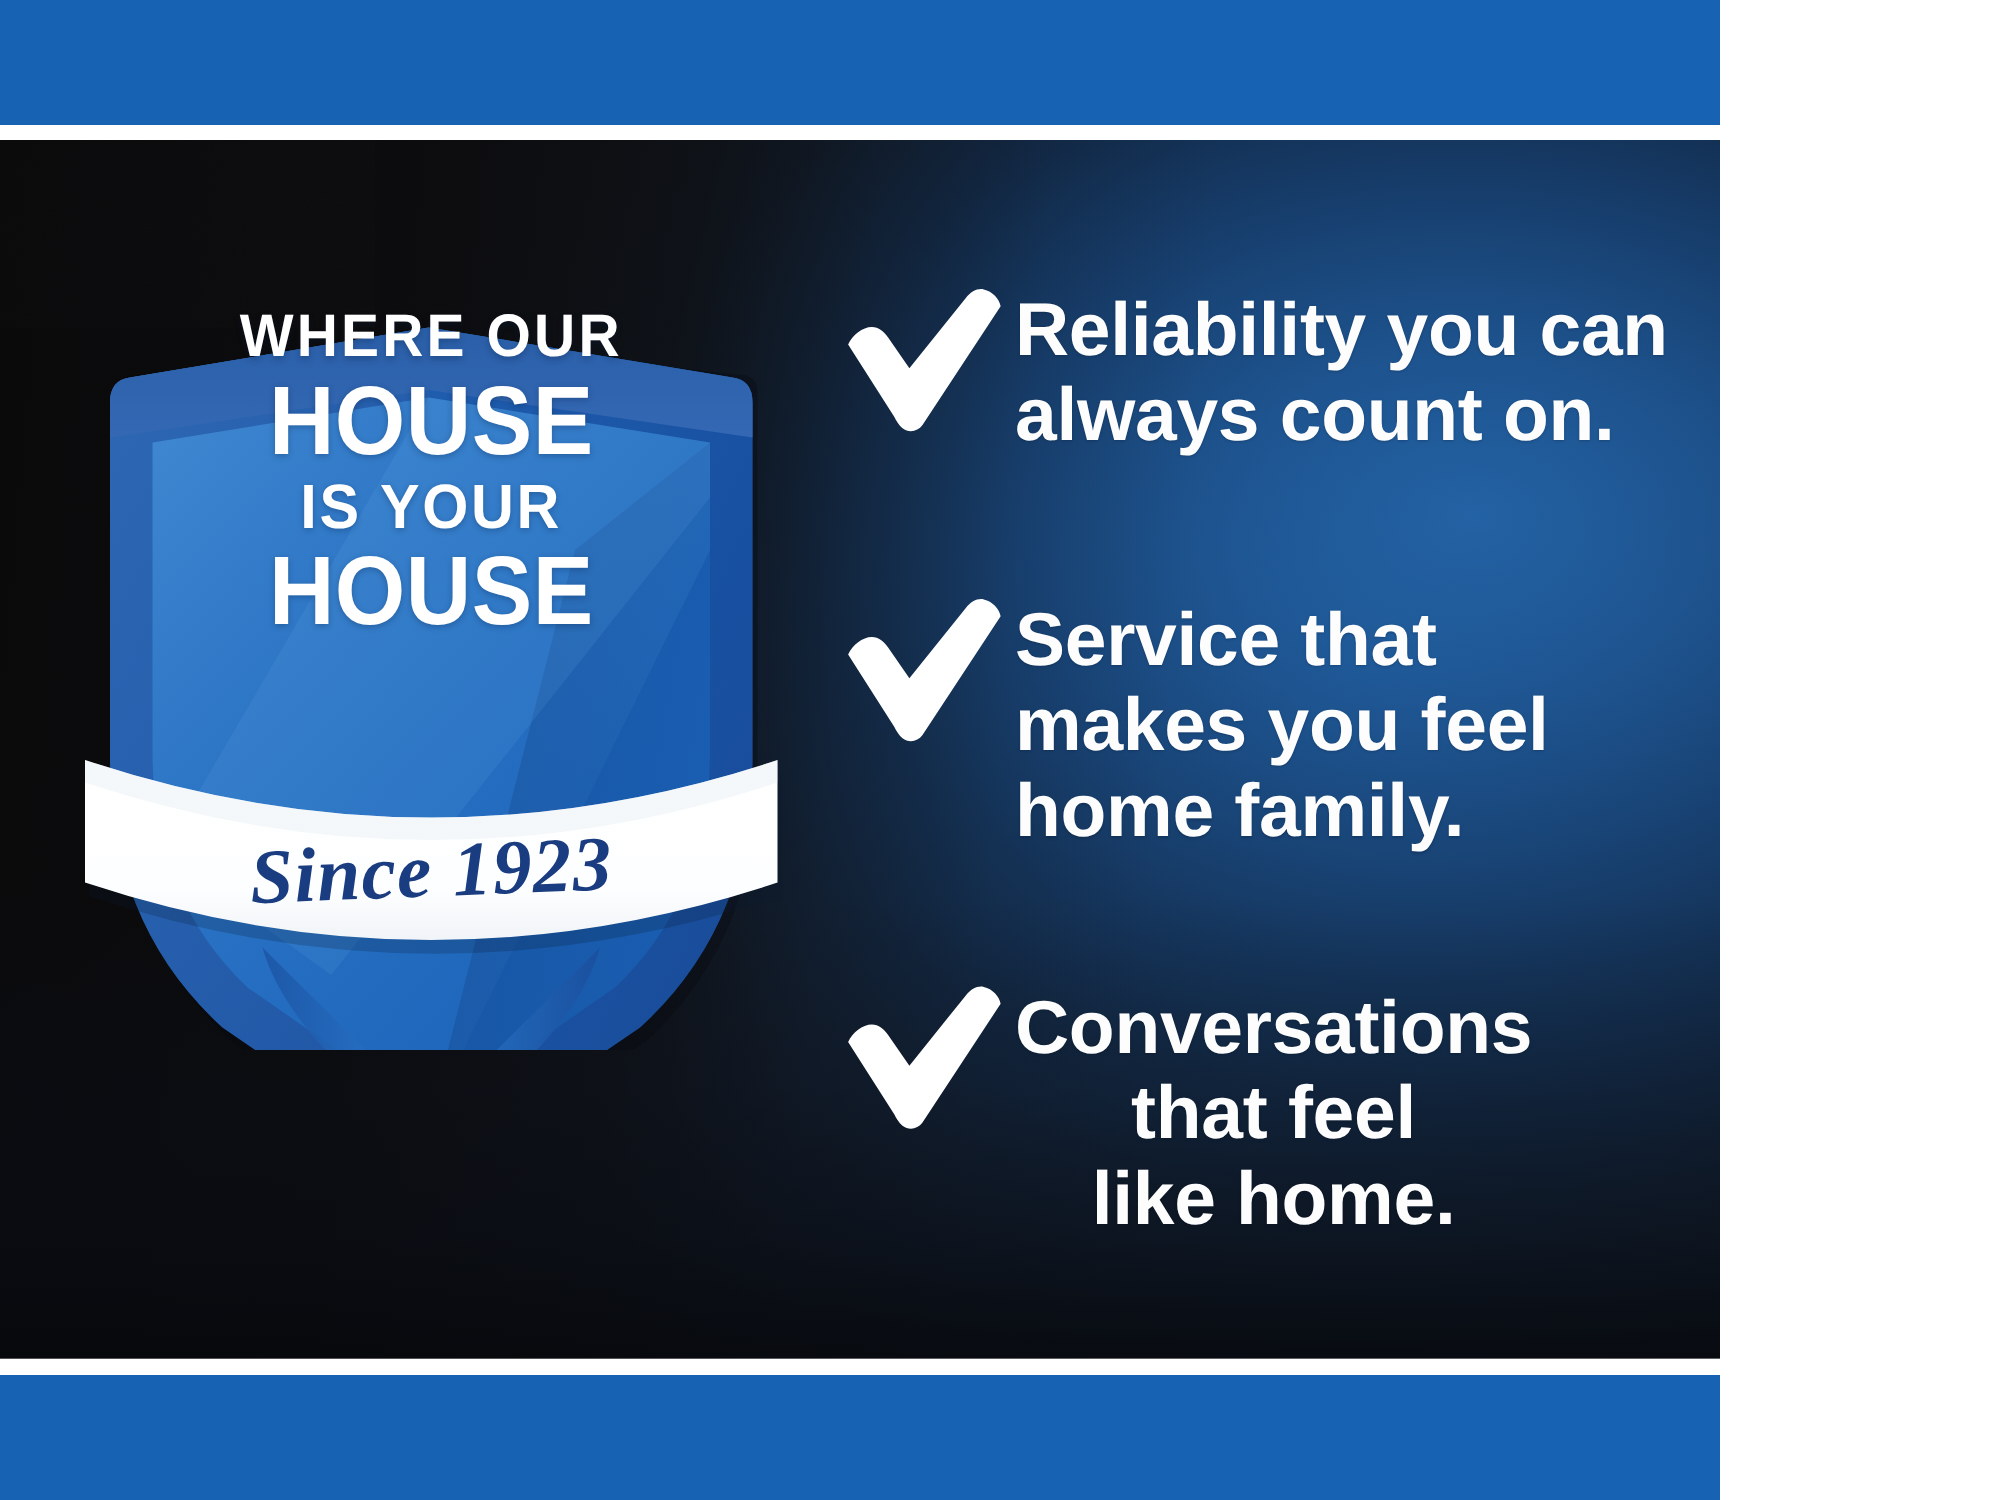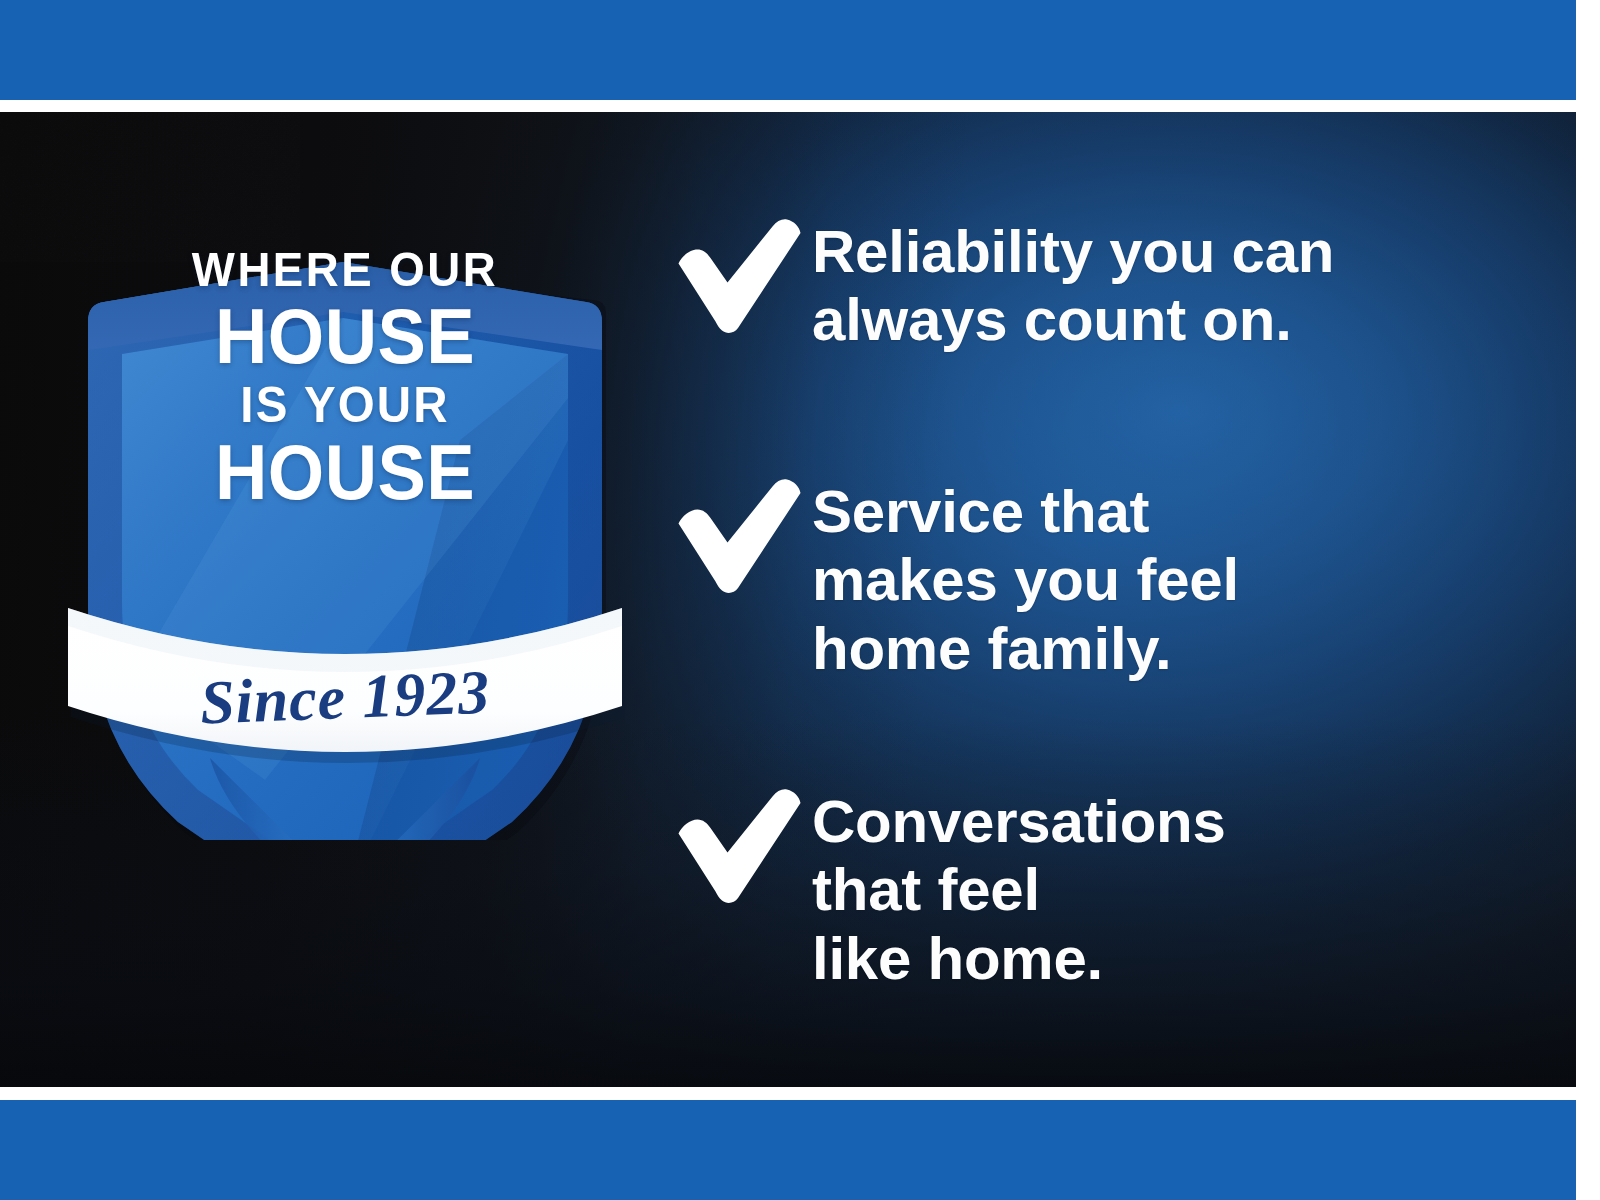--- a/index.html
+++ b/index.html
@@ -5,21 +5,21 @@
 <style>
   * { margin:0; padding:0; box-sizing:border-box; }
   html, body {
     width:1600px; height:1200px;
     background:#ffffff;
     font-family:"Liberation Sans", sans-serif;
     overflow:hidden;
   }
   #stage {
     position:relative;
-    width:1576px; height:1200px;
+    width:1376px; height:1200px;
     background:#ffffff;
     overflow:hidden;
   }
 
   
   .brandbar {
     position:absolute; left:0; width:1600px;
     background:#1862B4;
   }
   #top-bar    { top:0;   height:100px; }
@@ -128,23 +128,23 @@
     position:absolute;
     left:672px; top:112px;
     width:860px; height:975px;
   }
   .check-row {
     position:absolute;
     left:0;
     display:flex;
     align-items:flex-start;
   }
-  #row-0 { top:100px;justify-content:space-between; }
+  #row-0 { top:112px;justify-content:space-between; }
   #row-1 { top:360px; }
-  #row-2 { top:670px; }
+  #row-2 { top:670px;text-align:center; }
 
   .check-icon {
     flex:0 0 auto;
     width:140px;
     padding-top:4px;
   }
   .check-icon svg { display:block; width:132px; height:118px; }
 
   .check-text {
     color:#FDFDFD;

